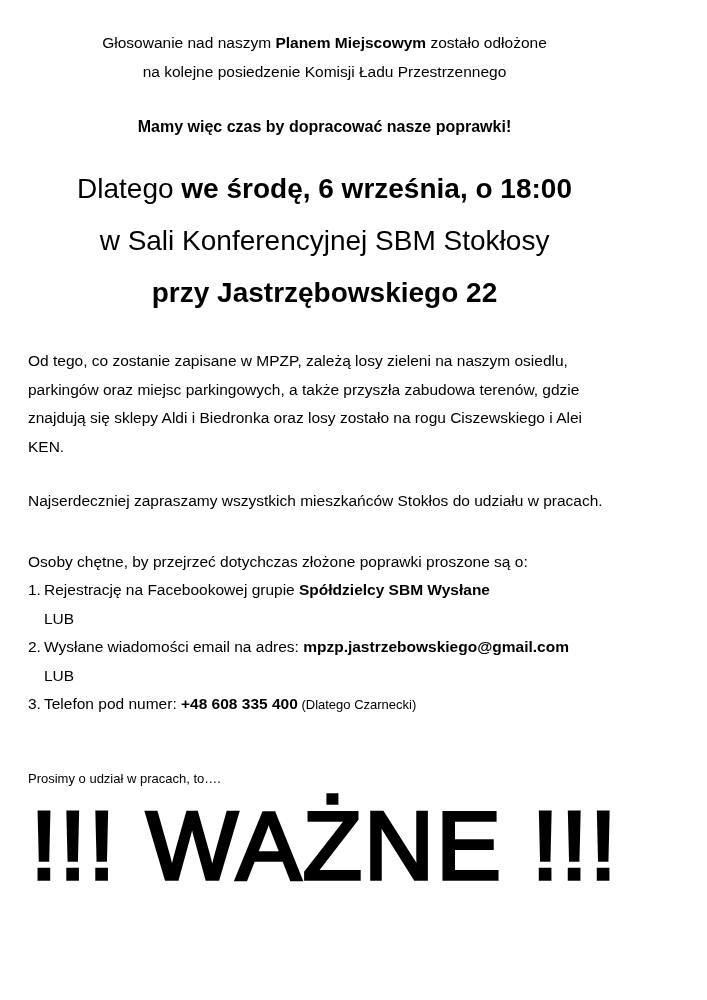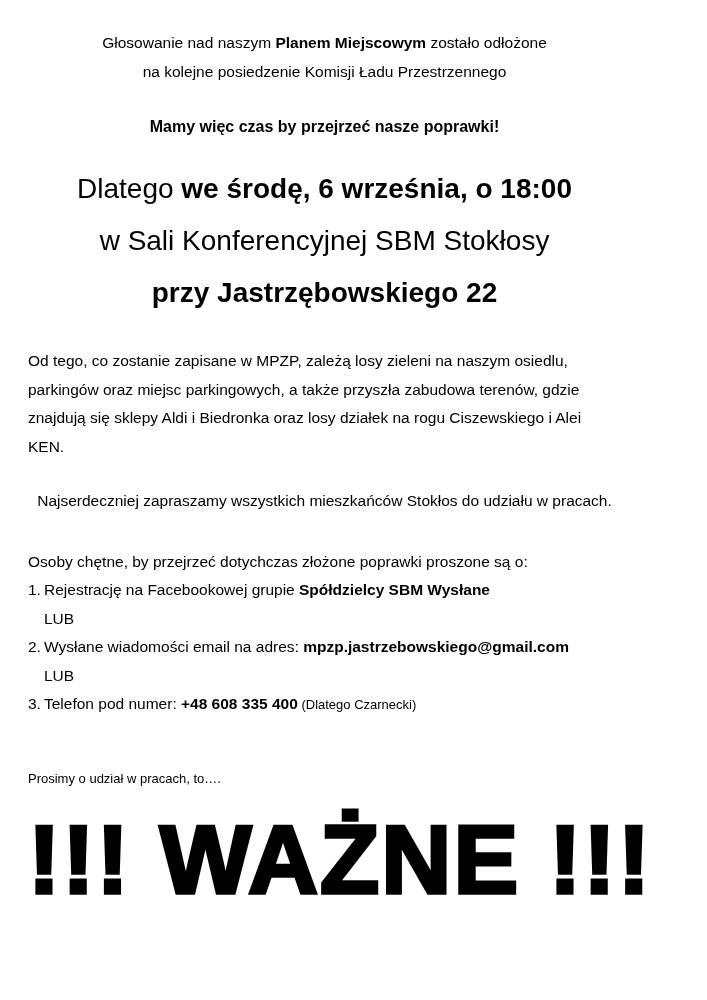--- a/index.html
+++ b/index.html
@@ -34,66 +34,65 @@
   .headline {
     margin-top: 22px;
     font-size: 28px;
     line-height: 52px;
   }
   .par {
     font-size: 15.5px;
     line-height: 28.5px;
   }
   .p1 { margin-top: 28px; }
-  .p2 { margin-top: 26px; text-align: center; }
+  .p2 { margin-top: 26px; }
   .contact-list {
     margin-top: 32px;
     font-size: 15.5px;
     line-height: 28.5px;
   }
   .list-row { display: flex; }
   .num {
     width: 16px;
     flex: none;
   }
   .small { font-size: 13px; }
   .closing {
     margin-top: 45px;
     font-size: 13px;
     line-height: 28.5px;
   }
   .banner {
-    margin-top: 14px;
     font-size: 97px;
     line-height: 106px;
-    font-weight: 700;
+    font-weight: 400;
     letter-spacing: 2px;
     text-align: center;
     white-space: nowrap;
     -webkit-text-stroke: 3.5px #000000;
   }
 </style>
 </head>
 <body>
 
 <div class="page">
 
   <div class="notice-line center"><span>Głosowanie nad naszym </span><span class="b">Planem Miejscowym</span><span> zostało odłożone</span></div>
 
   <div class="notice-line center">na kolejne posiedzenie Komisji Ładu Przestrzennego</div>
 
-  <div class="cta center">Mamy więc czas by przejrzeć nasze poprawki!</div>
+  <div class="cta center">Mamy więc czas by dopracować nasze poprawki!</div>
 
   <div class="headline center">
     <div><span>Dlatego </span><span class="b">we środę, 6 września, o 18:00</span></div>
     <div>w Sali Konferencyjnej SBM Stokłosy</div>
     <div class="b">przy Jastrzębowskiego 22</div>
   </div>
 
-  <div class="par p1">Od tego, co zostanie zapisane w MPZP, zależą losy zieleni na naszym osiedlu, parkingów oraz miejsc parkingowych, a także przyszła zabudowa terenów, gdzie znajdują się sklepy Aldi i Biedronka oraz losy działek na rogu Ciszewskiego i Alei KEN.</div>
+  <div class="par p1">Od tego, co zostanie zapisane w MPZP, zależą losy zieleni na naszym osiedlu, parkingów oraz miejsc parkingowych, a także przyszła zabudowa terenów, gdzie znajdują się sklepy Aldi i Biedronka oraz losy zostało na rogu Ciszewskiego i Alei KEN.</div>
 
   <div class="par p2">Najserdeczniej zapraszamy wszystkich mieszkańców Stokłos do udziału w pracach.</div>
 
   <div class="contact-list">
     <div>Osoby chętne, by przejrzeć dotychczas złożone poprawki proszone są o:</div>
 
     <div class="list-row">
       <span class="num">1.</span>
       <div><span>Rejestrację na Facebookowej grupie </span><span class="b">Spółdzielcy SBM Wysłane</span></div>
     </div>

